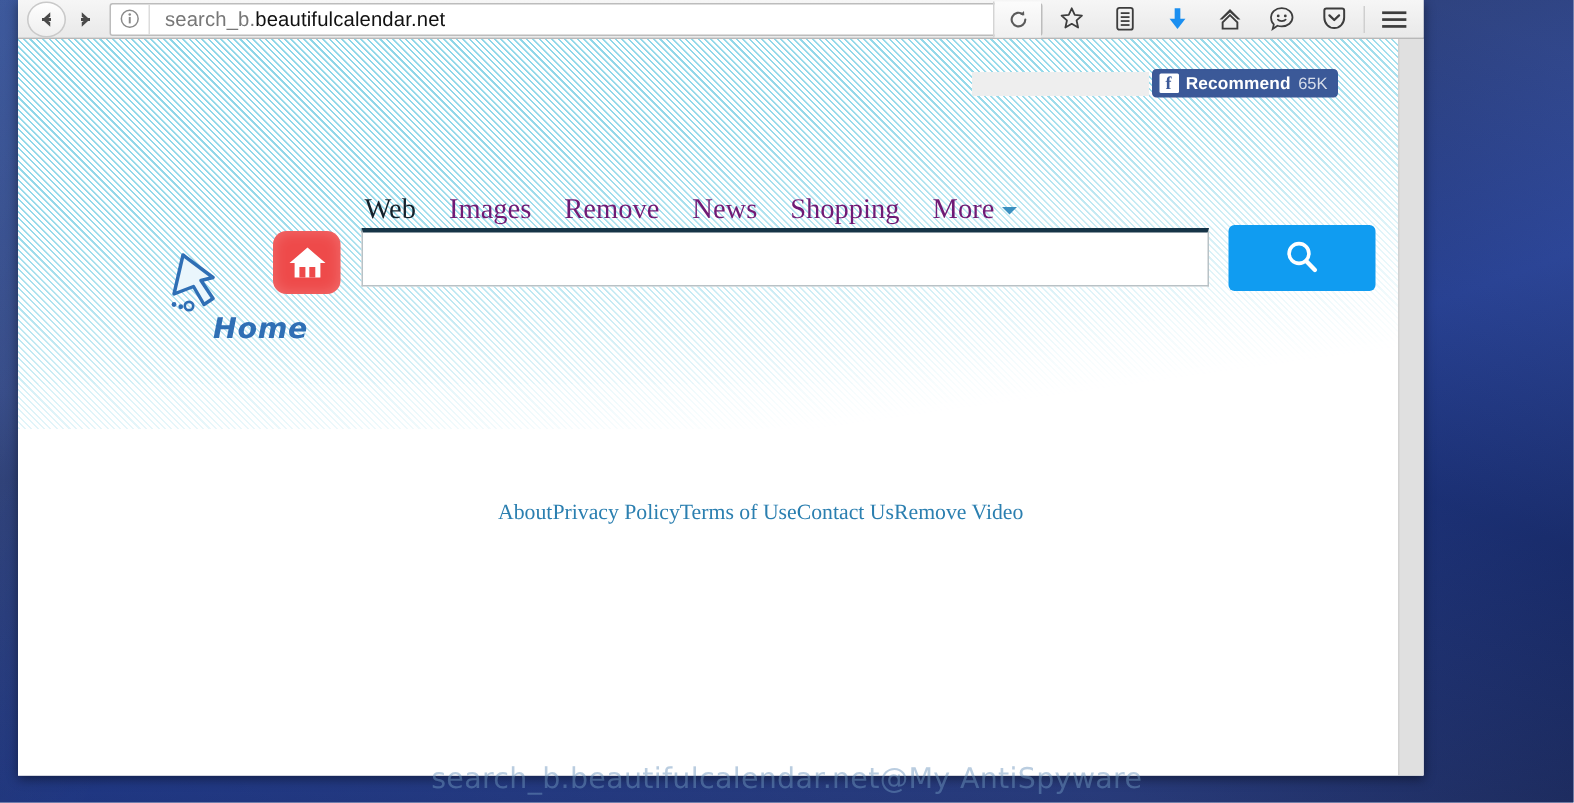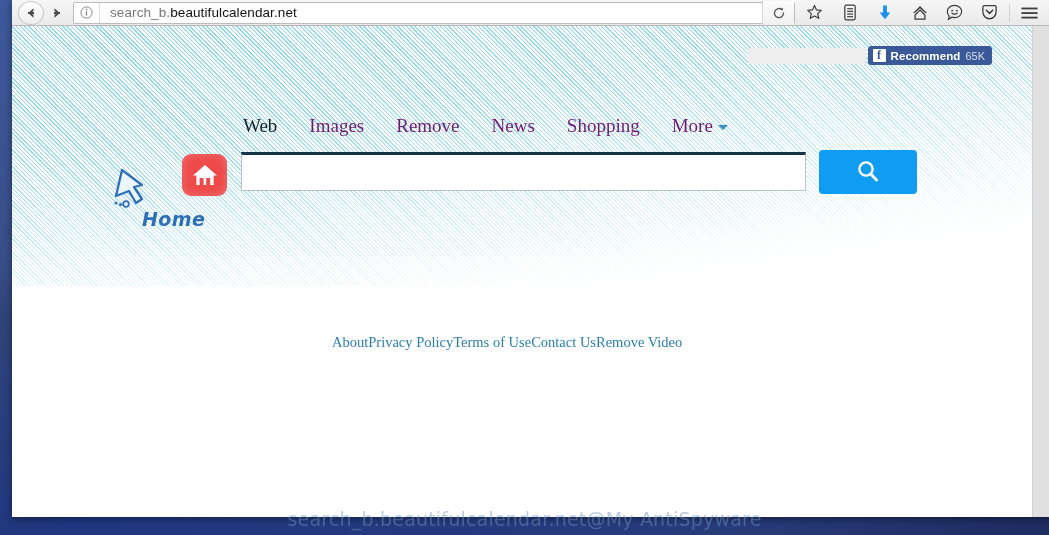--- a/index.html
+++ b/index.html
@@ -19,21 +19,21 @@
     position: absolute; inset: 0;
     background:
       linear-gradient(118deg, rgba(255,255,255,.10) 0%, rgba(255,255,255,0) 26%),
       linear-gradient(200deg, rgba(255,255,255,.08) 4%, rgba(0,0,0,.12) 40%, rgba(255,255,255,.06) 70%, rgba(0,0,0,.18) 100%),
       linear-gradient(160deg, #2c4fa3 0%, #1c3170 35%, #24409a 60%, #16265e 100%);
   }
 
   
   #browser-window {
     position: absolute;
-    left: 12px; top: 0; width: 1037px; height: 517px;
+    left: 12px; top: 0; width: 937px; height: 517px;
     background: #ffffff;
     box-shadow: 0 2px 7px rgba(0,0,0,.45);
   }
 
   
   #nav-toolbar {
     position: relative;
     height: 26px;
     background: linear-gradient(#f6f6f6, #e9e9e9);
     border-bottom: 1px solid #b8b8b8;
@@ -165,22 +165,22 @@
   #fb-label {
     color: #ffffff; font-size: 11.5px; font-weight: bold;
     letter-spacing: .1px;
   }
   #fb-count {
     color: #d6ddea; font-size: 11px; margin-left: 5px;
   }
 
   
   #site-nav {
-    position: absolute; left: 231px; top: 89px;
-    display: flex; align-items: baseline; gap: 32px;
+    position: absolute; left: 231px; top: 103px;
+    display: flex; align-items: baseline; gap: 22px;
     font-family: "Liberation Serif", serif;
     font-size: 19px;
   }
   #site-nav .nav-link { color: #701a75; cursor: pointer; white-space: nowrap; }
   #site-nav .nav-link.active { color: #14212b; }
   #more-caret {
     display: inline-block;
     width: 0; height: 0;
     margin-left: 5px;
     border-left: 5px solid transparent;

